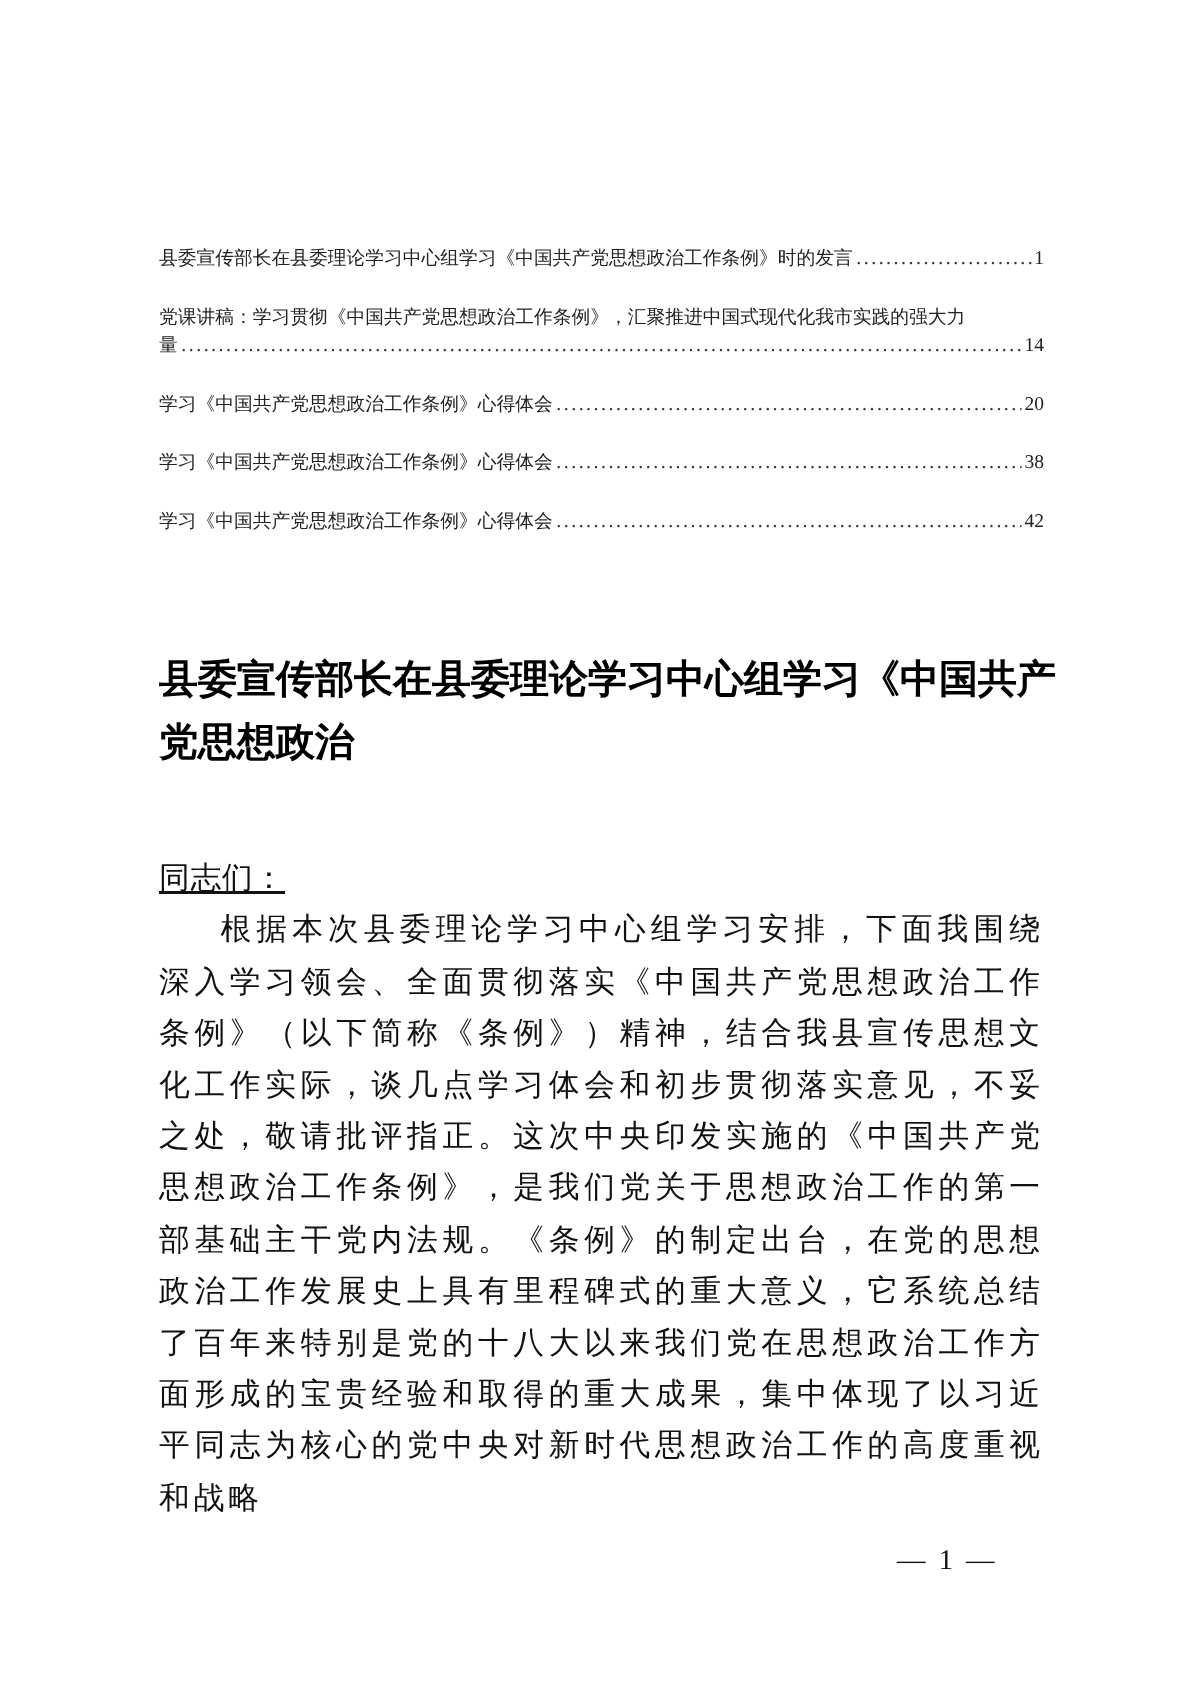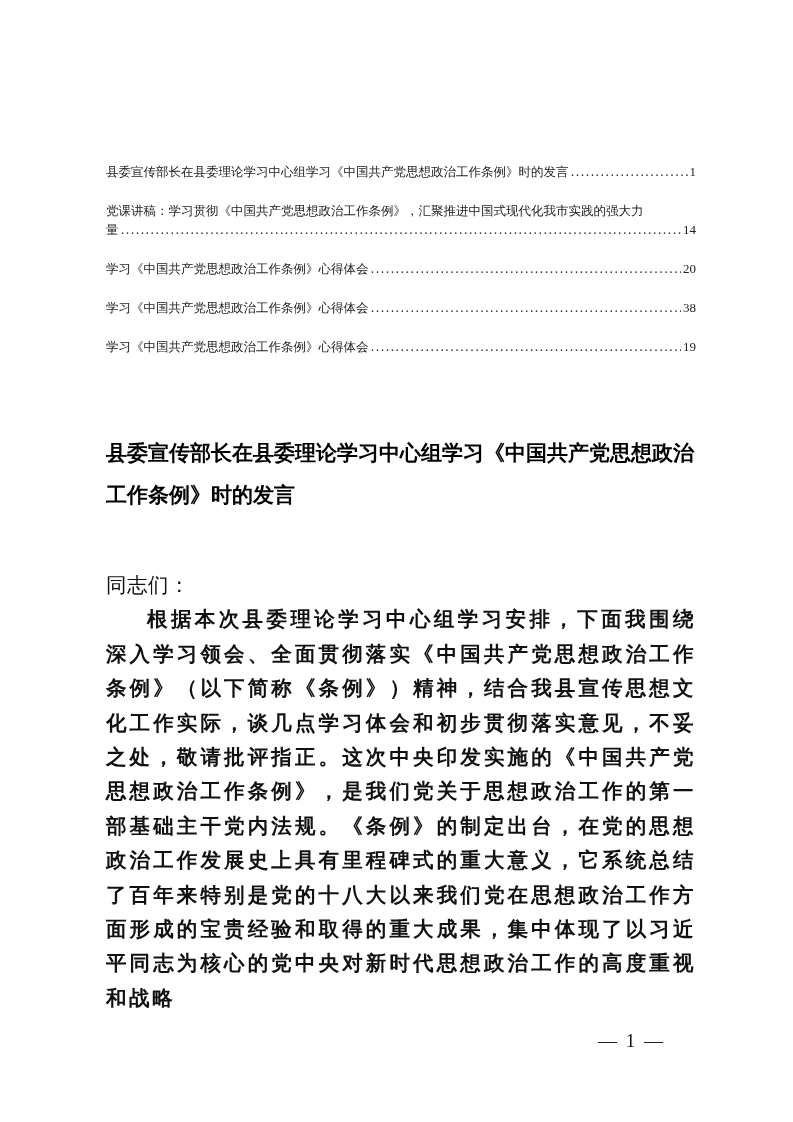--- a/index.html
+++ b/index.html
@@ -70,45 +70,45 @@
       font-size: 13px;
     }
     
     .heading {
       position: absolute;
       left: 106px;
       top: 432px;
       width: 600px;
       font-family: "DejaVu Sans", "Liberation Sans", sans-serif;
       font-weight: bold;
-      font-size: 21px;
+      font-size: 26px;
       line-height: 42px;
       color: #000;
     }
     
     .body-text {
       position: absolute;
       left: 106px;
       top: 568px;
       width: 590px;
       font-family: "DejaVu Serif", "Liberation Serif", serif;
       font-size: 20.5px;
       line-height: 34.4px;
       color: #111;
       letter-spacing: 2.6px;
     }
     .salutation {
       margin: 0;
       letter-spacing: 0.5px;
+      text-decoration: underline;
     }
     .para {
       margin: 0;
       text-indent: 2em;
       text-align: justify;
-      font-weight: bold;
     }
     .footer-page {
       position: absolute;
       left: 598px;
       top: 1030px;
       font-family: "Liberation Serif", serif;
       font-size: 19px;
       color: #111;
       letter-spacing: 2px;
     }
@@ -142,27 +142,26 @@
 
     <div class="toc-entry">
       <span class="toc-title">学习《中国共产党思想政治工作条例》心得体会</span>
       <span class="toc-dots"></span>
       <span class="toc-page">38</span>
     </div>
 
     <div class="toc-entry">
       <span class="toc-title">学习《中国共产党思想政治工作条例》心得体会</span>
       <span class="toc-dots"></span>
-      <span class="toc-page">19</span>
+      <span class="toc-page">42</span>
     </div>
   </div>
 
   <div class="heading">
     <div>县委宣传部长在县委理论学习中心组学习《中国共产党思想政治</div>
-    <div>工作条例》时的发言</div>
   </div>
 
   <div class="body-text">
     <p class="salutation">同志们：</p>
     <p class="para">根据本次县委理论学习中心组学习安排，下面我围绕深入学习领会、全面贯彻落实《中国共产党思想政治工作条例》（以下简称《条例》）精神，结合我县宣传思想文化工作实际，谈几点学习体会和初步贯彻落实意见，不妥之处，敬请批评指正。这次中央印发实施的《中国共产党思想政治工作条例》，是我们党关于思想政治工作的第一部基础主干党内法规。《条例》的制定出台，在党的思想政治工作发展史上具有里程碑式的重大意义，它系统总结了百年来特别是党的十八大以来我们党在思想政治工作方面形成的宝贵经验和取得的重大成果，集中体现了以习近平同志为核心的党中央对新时代思想政治工作的高度重视和战略</p>
   </div>
 
   <div class="footer-page">— 1 —</div>
 
 </div>

